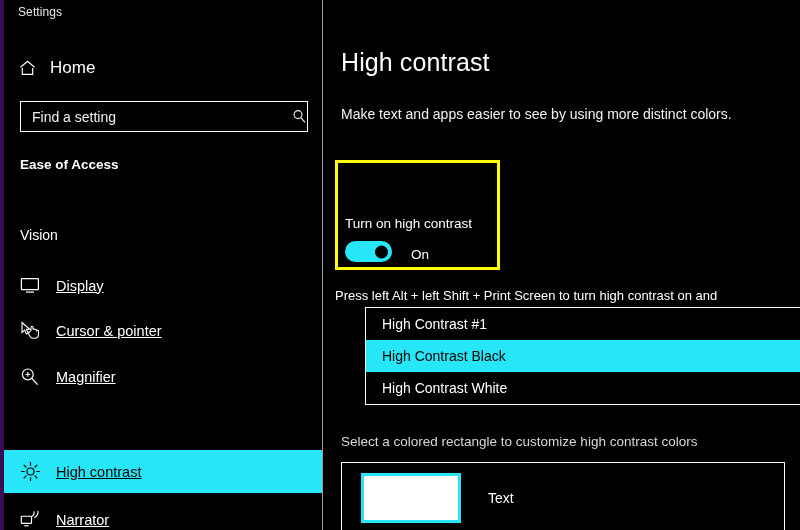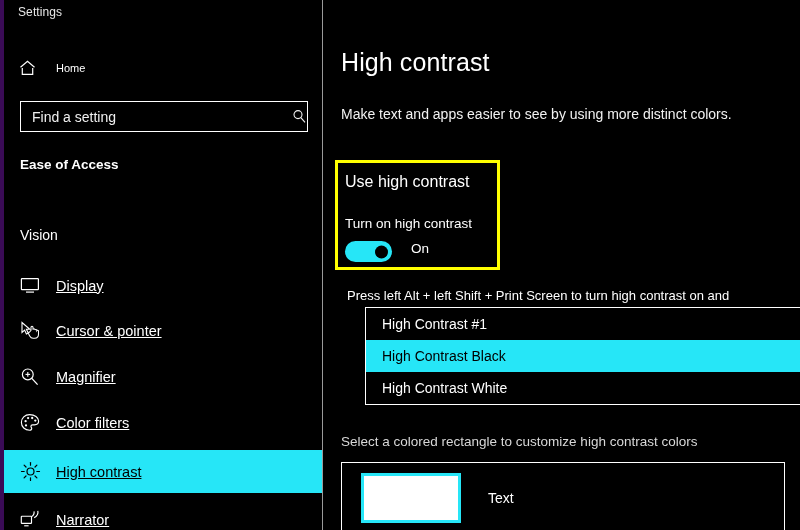--- a/index.html
+++ b/index.html
@@ -50,23 +50,23 @@
   .home-row {
     position: absolute;
     left: 0; top: 52px;
     width: 318px; height: 32px;
     display: flex;
     align-items: center;
     padding-left: 14px;
   }
   .home-row .ico { width: 26px; height: 20px; display:flex; align-items:center; }
   .home-label {
-    font-size: 11px;
-    color: #ffffff;
-    margin-left: 12px;
+    font-size: 17px;
+    color: #ffffff;
+    margin-left: 6px;
   }
 
   .search-box {
     position: absolute;
     left: 16px; top: 101px;
     width: 288px; height: 31px;
     border: 1px solid #ffffff;
     background: #000000;
     display: flex;
     align-items: center;
@@ -173,21 +173,21 @@
     position: absolute;
     left: 7px; top: 53px;
     font-size: 13.5px;
     color: #ffffff;
     white-space: nowrap;
   }
   .toggle-row {
     position: absolute;
     left: 7px; top: 78px;
     display: flex;
-    align-items: flex-start;
+    align-items: flex-end;
   }
   .switch {
     width: 47px; height: 21px;
     border-radius: 11px;
     background: #26e6f7;
     position: relative;
     flex: none;
   }
   .switch .knob {
     position: absolute;
@@ -198,21 +198,21 @@
     background: #000000;
   }
   .toggle-state {
     font-size: 13.5px;
     color: #ffffff;
     margin-left: 19px;
   }
 
   .hint-text {
     position: absolute;
-    left: 24px; top: 288px;
+    left: 12px; top: 288px;
     font-size: 13px;
     color: #ffffff;
     white-space: nowrap;
   }
 
   
   .caption-occluded {
     position: absolute;
     left: 18px; top: 434px;
     font-size: 13.5px;
@@ -333,33 +333,20 @@
         <svg width="20" height="20" viewBox="0 0 20 20">
           <circle cx="7.8" cy="7.4" r="5.4" fill="none" stroke="#ffffff" stroke-width="1.2"></circle>
           <line x1="5.5" y1="7.4" x2="10.1" y2="7.4" stroke="#ffffff" stroke-width="1.1"></line>
           <line x1="7.8" y1="5.1" x2="7.8" y2="9.7" stroke="#ffffff" stroke-width="1.1"></line>
           <line x1="11.8" y1="11.4" x2="17.6" y2="17.6" stroke="#ffffff" stroke-width="1.3"></line>
         </svg>
       </span>
       <span class="nav-label">Magnifier</span>
     </div>
 
-    <div class="nav-item" style="top:401px;">
-      <span class="nav-ico">
-        <svg width="20" height="19" viewBox="0 0 20 19">
-          <path d="M9.6 1.6 C4.9 1.6 1.4 4.9 1.4 9.4 C1.4 13.9 4.9 17.2 9.6 17.2 C11.1 17.2 11.7 16.4 11.7 15.5 C11.7 14.6 10.9 14.1 10.9 13.3 C10.9 12.4 11.6 11.9 12.6 11.9 H14.4 C17.1 11.9 18.6 10.4 18.6 8.1 C18.6 4.4 14.7 1.6 9.6 1.6 Z" fill="none" stroke="#ffffff" stroke-width="1.15"></path>
-          <circle cx="5.6" cy="8.2" r="1.15" fill="#ffffff"></circle>
-          <circle cx="8.1" cy="5.1" r="1.15" fill="#ffffff"></circle>
-          <circle cx="12.2" cy="5.0" r="1.15" fill="#ffffff"></circle>
-          <circle cx="15.3" cy="7.6" r="1.15" fill="#ffffff"></circle>
-          <circle cx="6.0" cy="12.4" r="1.15" fill="#ffffff"></circle>
-        </svg>
-      </span>
-      <span class="nav-label">Color filters</span>
-    </div>
 
     <div class="nav-item selected" style="top:450px;">
       <span class="nav-ico">
         <svg width="21" height="21" viewBox="0 0 21 21">
           <circle cx="10.5" cy="10.5" r="3.5" fill="none" stroke="#000000" stroke-width="1.2"></circle>
           <g stroke="#000000" stroke-width="1.2" stroke-linecap="round">
             <line x1="10.5" y1="1.5" x2="10.5" y2="4.2"></line>
             <line x1="10.5" y1="16.8" x2="10.5" y2="19.5"></line>
             <line x1="1.5" y1="10.5" x2="4.2" y2="10.5"></line>
             <line x1="16.8" y1="10.5" x2="19.5" y2="10.5"></line>
@@ -389,21 +376,20 @@
 
   <div class="pane-divider"></div>
 
   <div class="content">
 
     <div class="page-title">High contrast</div>
 
     <div class="page-desc">Make text and apps easier to see by using more distinct colors.</div>
 
     <div class="hl-box">
-      <div class="hl-title">Use high contrast</div>
       <div class="hl-sub">Turn on high contrast</div>
       <div class="toggle-row">
         <span class="switch">
           <span class="knob"></span>
         </span>
         <span class="toggle-state">On</span>
       </div>
     </div>
 
     <div class="hint-text">Press left Alt + left Shift + Print Screen to turn high contrast on and</div>

